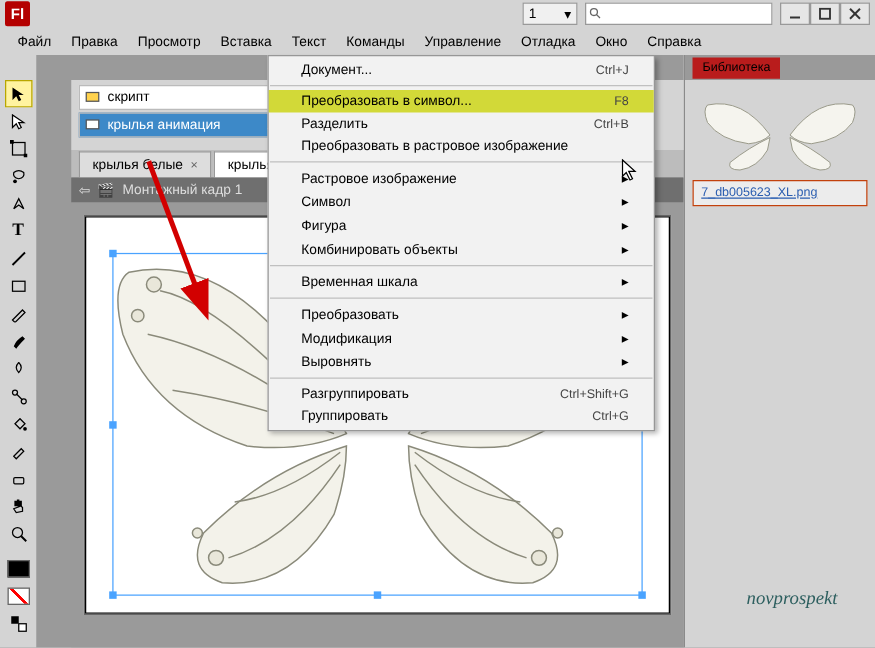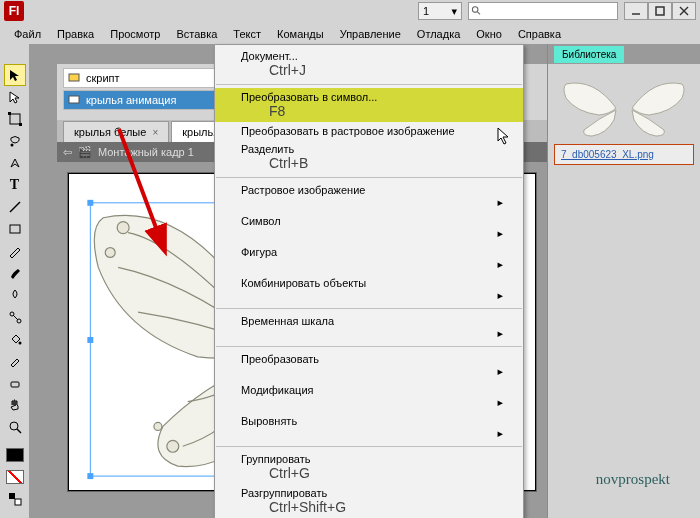--- a/index.html
+++ b/index.html
@@ -21,22 +21,22 @@
   .menu-item { padding: 4px 8px; cursor: pointer; }
   .menu-item.highlight { background: #d2d938; }
 
   
   .subbar { height: 20px; background: #9a9a9a; display: flex; align-items: center; }
   .subtab { padding: 3px 10px; background: #d4d4d4; margin-right: 2px; font-size: 10px; }
   .subtab.dark { background: #9a9a9a; color: #222; }
 
   
   .dropdown { position: absolute; top: 44px; left: 214px; width: 310px; background: #f2f2f2; border: 1px solid #979797; box-shadow: 2px 2px 4px rgba(0,0,0,.3); z-index: 100; padding: 2px 0; }
-  .dd-item { display: flex; justify-content: space-between; padding: 3px 20px 3px 26px; cursor: pointer; white-space: nowrap; flex-direction: column; }
-  .dd-item .shortcut { color: #444; font-size: 14px; margin-left: 28px; }
+  .dd-item { display: flex; justify-content: space-between; align-items: center; padding: 3px 20px 3px 26px; cursor: pointer; white-space: nowrap; }
+  .dd-item .shortcut { color: #444; font-size: 10px; margin-left: 28px; }
   .dd-item.highlight { background: #d2d938; }
   .dd-sep { height: 1px; background: #c0c0c0; margin: 3px 1px; }
   .dd-item .chevron { margin-left: auto; padding-left: 10px; }
   .dd-cursor { position: absolute; top: 82px; right: 12px; }
 
   
   .workzone { position: absolute; top: 44px; left: 0; right: 0; bottom: 0; display: flex; }
   .leftcol { width: 34px; background: #d4d4d4; padding: 20px 2px 2px; }
   .toolbox { display: flex; flex-direction: column; gap: 0px; align-items: center; }
   .tool { width: 22px; height: 22px; display: flex; align-items: center; justify-content: center; background: #d4d4d4; border: 1px solid transparent; }
@@ -60,27 +60,27 @@
   .tab-close { font-size: 10px; color: #666; }
 
   .scene-bar { height: 20px; background: #6f6f6f; color: #ddd; display: flex; align-items: center; padding: 0 6px; gap: 6px; font-size: 10px; }
 
   .canvas-area { flex: 1; background: #9a9a9a; padding: 10px; position: relative; overflow: hidden; }
   .stage { width: 470px; height: 320px; background: #fff; border: 1px solid #666; box-shadow: 0 0 0 1px #000 inset; position: relative; }
   .stage svg { width: 100%; height: 100%; }
 
   
   .panel-head { height: 20px; background: #9a9a9a; display: flex; align-items: center; padding: 0 6px; }
-  .panel-tab { padding: 3px 8px; background: #5eead4; font-size: 10px; }
+  .panel-tab { padding: 3px 8px; background: #b91c1c; font-size: 10px; }
   .panel-body { padding: 6px; }
   .wing-thumb { width: 140px; height: 70px; display: flex; align-items: center; justify-content: center; }
   .file-link { color: #2a5db0; text-decoration: underline; font-size: 10px; padding: 4px 6px; background: #ececec; border: 1px solid #c2410c; margin-top: 4px; white-space: nowrap; overflow: hidden; }
   .panel-sub { height: 18px; background: #bcbcbc; margin-top: 6px; padding: 2px 6px; font-size: 10px; border-top: 1px solid #999; border-bottom: 1px solid #999; }
 
-  .watermark { position: absolute; right: 30px; bottom: 30px; color: #2d5f5f; font-size: 15px; font-family: Georgia, serif; z-index: 40; }
+  .watermark { position: absolute; right: 30px; bottom: 30px; color: #2d5f5f; font-style: italic; font-size: 15px; font-family: Georgia, serif; z-index: 40; }
 </style>
 </head>
 <body>
 
 <div class="titlebar">
   <div class="app-logo">Fl</div>
   <div class="titlebar-spacer"></div>
   <div class="layout-dd">
     <span>1</span>
     <span>▾</span>
@@ -361,26 +361,26 @@
   <div class="dd-item">
       <span>Документ...</span>
       <span class="shortcut">Ctrl+J</span>
     </div>
     <div class="dd-sep"></div>
     <div class="dd-item highlight">
       <span>Преобразовать в символ...</span>
       <span class="shortcut">F8</span>
     </div>
     <div class="dd-item">
-      <span>Преобразовать в растровое изображение</span>
-    </div>
-    <div class="dd-item">
       <span>Разделить</span>
       <span class="shortcut">Ctrl+B</span>
     </div>
+    <div class="dd-item">
+      <span>Преобразовать в растровое изображение</span>
+    </div>
     <div class="dd-sep"></div>
     <div class="dd-item">
       <span>Растровое изображение</span>
       <span class="chevron">▸</span>
     </div>
     <div class="dd-item">
       <span>Символ</span>
       <span class="chevron">▸</span>
     </div>
     <div class="dd-item">
@@ -403,26 +403,26 @@
     </div>
     <div class="dd-item">
       <span>Модификация</span>
       <span class="chevron">▸</span>
     </div>
     <div class="dd-item">
       <span>Выровнять</span>
       <span class="chevron">▸</span>
     </div>
     <div class="dd-sep"></div>
+    <div class="dd-item">
+      <span>Разгруппировать</span>
+      <span class="shortcut">Ctrl+Shift+G</span>
+    </div>
     <div class="dd-item">
       <span>Группировать</span>
       <span class="shortcut">Ctrl+G</span>
-    </div>
-    <div class="dd-item">
-      <span>Разгруппировать</span>
-      <span class="shortcut">Ctrl+Shift+G</span>
     </div>
     <svg class="dd-cursor" width="14" height="18">
       <path d="M1 1 L1 14 L4 11 L7 17 L9 16 L6 10 L11 10 Z" fill="#fff" stroke="#000" stroke-width="1"></path>
     </svg>
 </div>
 
 <div class="watermark">novprospekt</div>
 
 </body></html>

